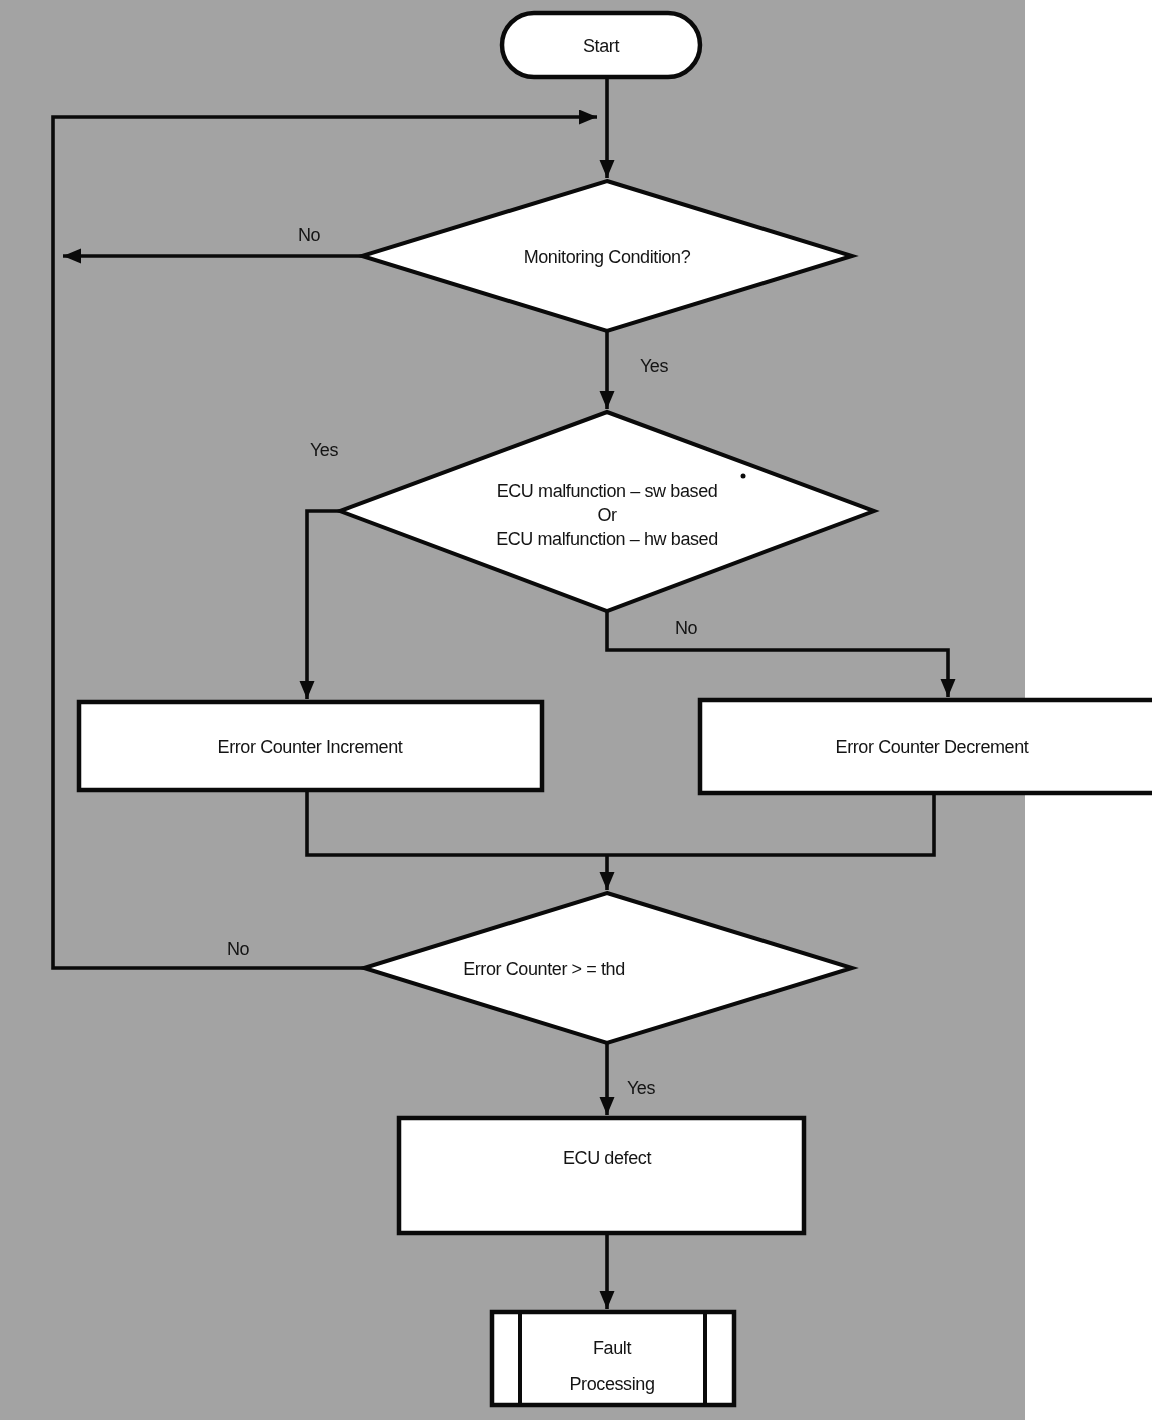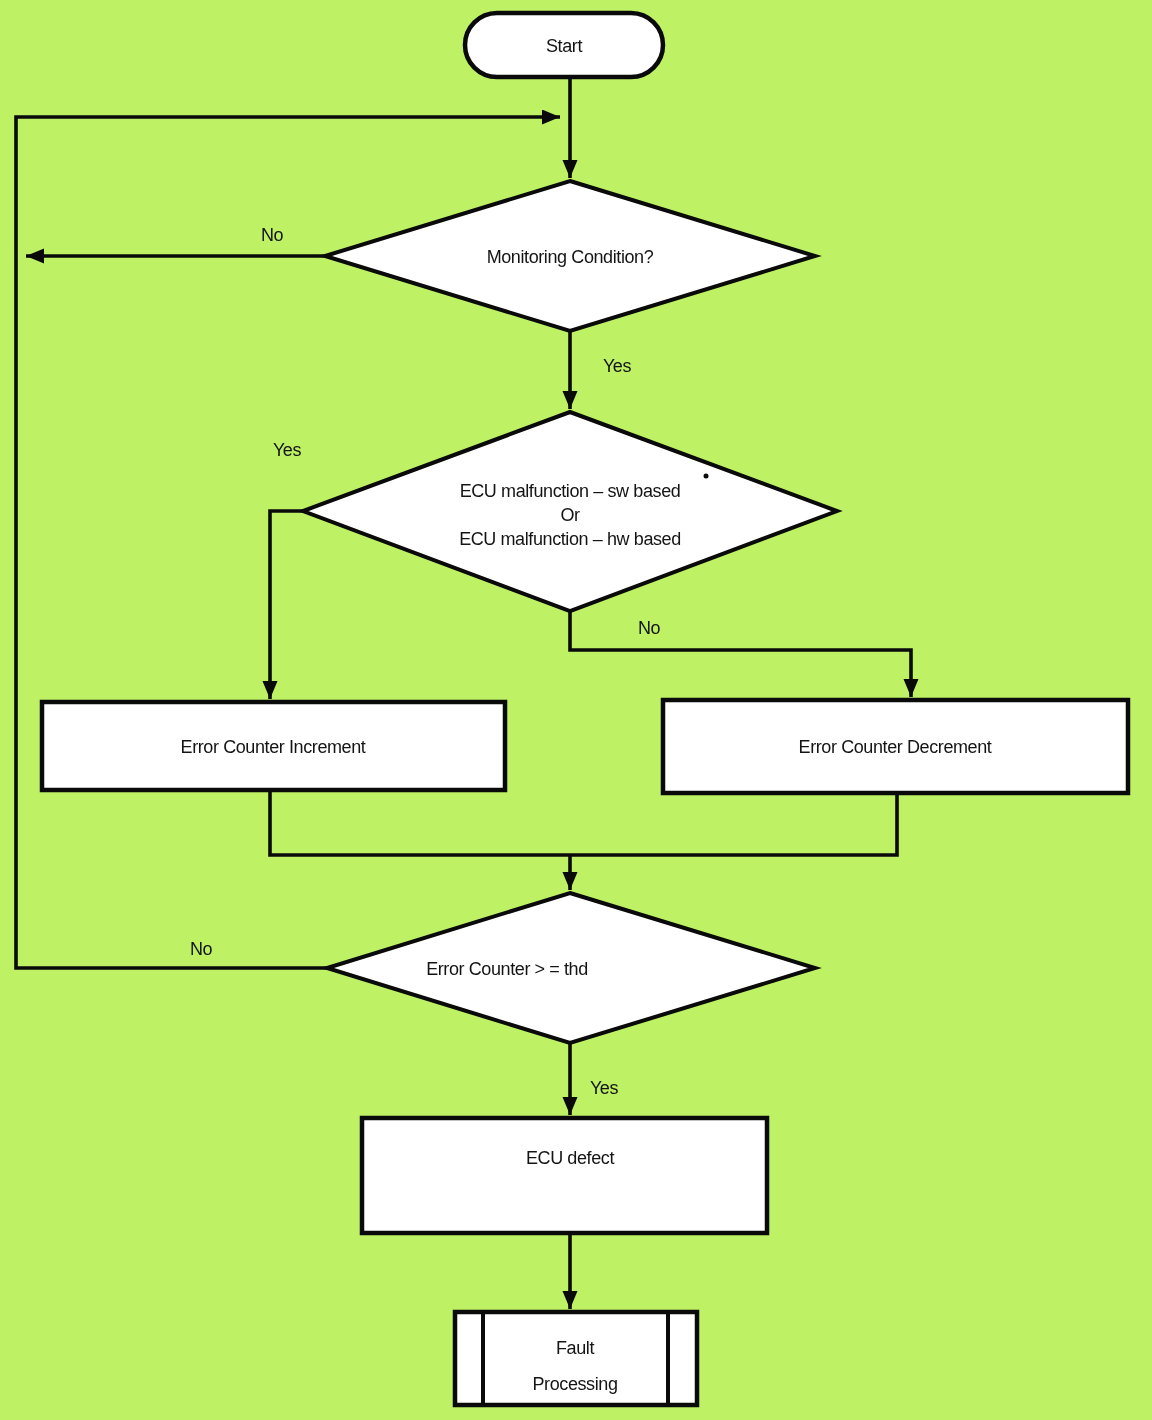--- a/index.html
+++ b/index.html
@@ -2,24 +2,25 @@
 <html><head>
 <meta charset="utf-8">
 <style>
   html, body {
     margin: 0;
     padding: 0;
     background: #ffffff;
   }
   .page {
     position: relative;
-    width: 1152px;
+    width: 988px;
     height: 1420px;
-    background: #bef264;
+    background: #a3a3a3;
     font-family: "Liberation Sans", sans-serif;
+    padding-left: 37px;
   }
   svg { display: block; }
   .shape {
     fill: #ffffff;
     stroke: #0a0a0a;
     stroke-width: 4.5;
   }
   .diamond {
     fill: #ffffff;
     stroke: #0a0a0a;

